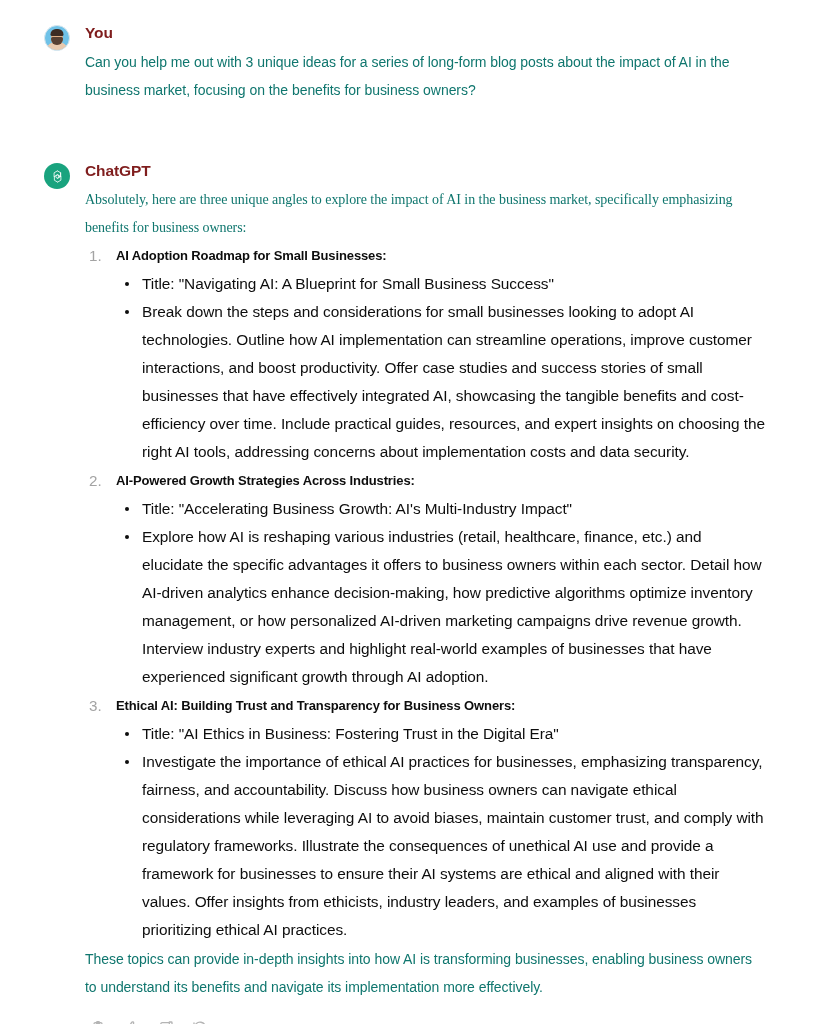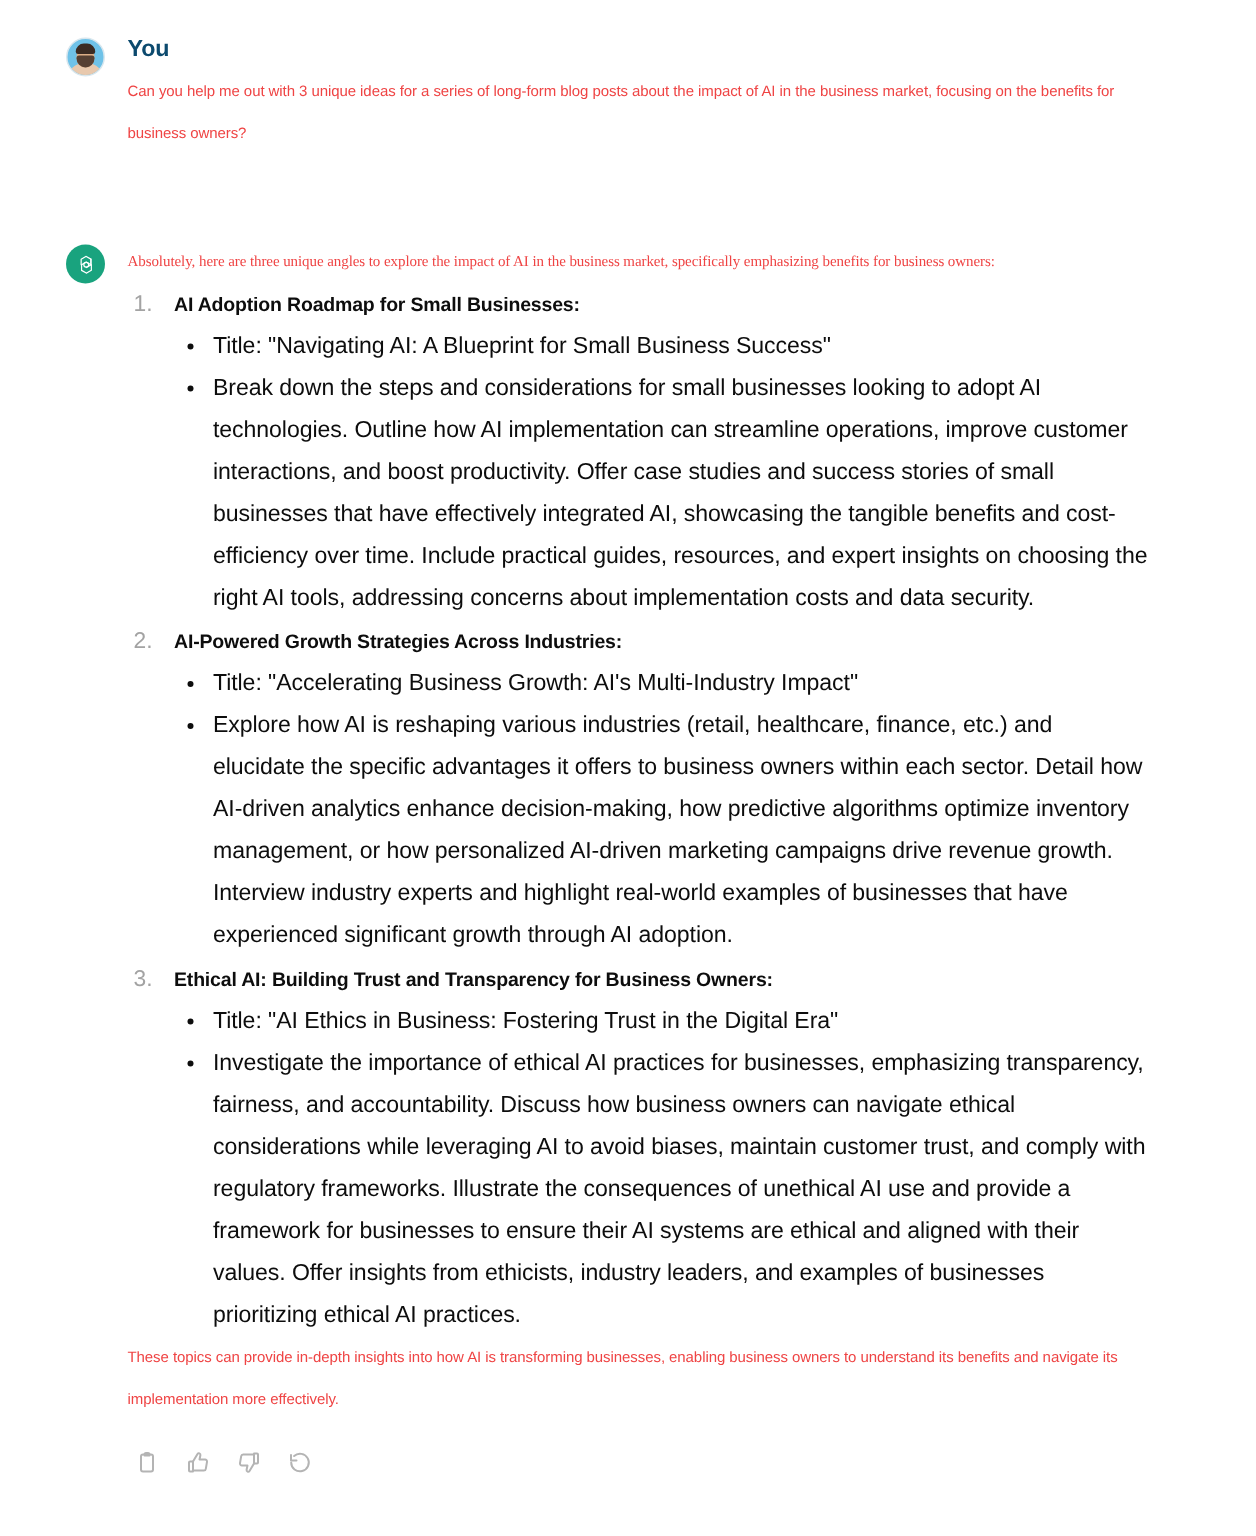--- a/index.html
+++ b/index.html
@@ -100,31 +100,31 @@
   .message-body {
     flex: 1 1 auto;
     min-width: 0;
     padding-top: 1px;
   }
 
   .author-name {
     font-size: 15.5px;
     font-weight: bold;
     line-height: 20px;
-    color: #0c4a6e;
+    color: #7f1d1d;
     letter-spacing: -0.1px;
     margin-bottom: 5px;
   }
 
   
   p.para {
     margin: 0;
-    font-size: 10px;
+    font-size: 14px;
     line-height: 28px;
-    color: #ef4444;
+    color: #0f766e;
     letter-spacing: -0.05px;
   }
   .user-message p.para { line-height: 28px; }
 
   .intro-para { margin-bottom: 18px; font-family: Liberation Serif, serif; }
 
   
   ol.idea-list {
     margin: 0;
     padding: 0;
@@ -237,20 +237,21 @@
           <path d="M16.8 12.1 L16.8 17.2 L12.4 19.8"></path>
           <path d="M12 19.8 L7.6 17.3 L7.6 12.3"></path>
           <path d="M7.2 11.9 L7.2 6.8 L11.6 4.2"></path>
           <path d="M7.6 12.0 L12 9.5 L16.4 12.0"></path>
           <circle cx="12" cy="12" r="2.3"></circle>
         </svg>
       </div>
     </div>
 
     <div class="message-body">
+      <div class="author-name">ChatGPT</div>
 
       <p class="para intro-para">Absolutely, here are three unique angles to explore the impact of AI in the business market, specifically emphasizing benefits for business owners:</p>
 
       <ol class="idea-list">
 
         <li>
           <div class="idea-heading">AI Adoption Roadmap for Small Businesses:</div>
           <ul class="sub-list">
             <li>
               <span class="sub-text">Title: "Navigating AI: A Blueprint for Small Business Success"</span>

